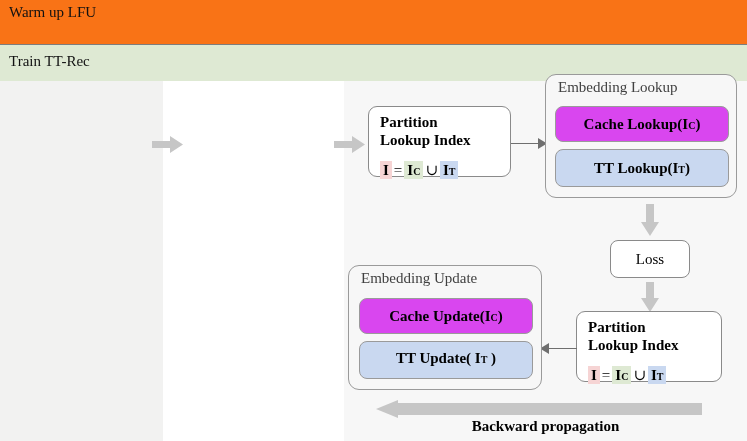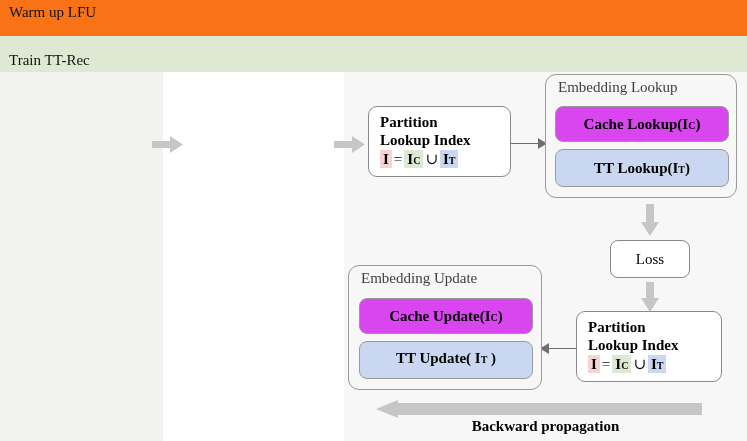--- a/index.html
+++ b/index.html
@@ -32,34 +32,34 @@
     border:1px solid #8a8a8a;border-radius:9px;background:#fff;
   }
   .boxtext{font-size:15px;line-height:18px;color:#111;}
 
   
   #s1box{left:10px;top:96px;width:140px;height:82px;
          border:1px solid #7d7d7d;border-radius:9px;background:#fff;overflow:hidden;}
   #s1top{position:absolute;left:0;top:0;width:100%;height:45px;
          background:#f97316;border-bottom:1px solid #7d7d7d;box-sizing:border-box;
          padding:3px 0 0 9px;}
-  #s1bot{position:absolute;left:0;top:36px;width:100%;height:36px;
-         background:#dee9d3;padding:15px 0 0 9px;box-sizing:border-box;}
+  #s1bot{position:absolute;left:0;top:45px;width:100%;height:36px;
+         background:#dee9d3;padding:7px 0 0 9px;box-sizing:border-box;}
 
   
   #s2box{left:184px;top:93px;width:148px;height:112px;border-radius:13px;
          background:#f2f2f2;border:1px solid #7d7d7d;padding:8px 0 0 12px;box-sizing:border-box;}
   #s2box .bold{font-weight:bold;}
 
   
   .partition{padding:6px 0 0 11px;}
   #pbox1{left:368px;top:106px;width:143px;height:71px;border-radius:9px;}
   #pbox2{left:576px;top:311px;width:146px;height:71px;border-radius:9px;}
   .ptitle{font-weight:bold;font-size:15px;line-height:18px;color:#000;}
-  .formula{margin-top:1px;font-size:15px;line-height:18px;white-space:nowrap;}
+  .formula{margin-top:12px;font-size:15px;line-height:18px;white-space:nowrap;}
   .chip{font-weight:bold;padding:1px 3px;}
   .chip-i{background:#f6d4d4;}
   .chip-c{background:#dee9d3;}
   .chip-t{background:#c9d8f0;}
   .sub{font-size:10px;vertical-align:baseline;}
   .op{padding:0 2px;}
 
   
   .group{position:absolute;box-sizing:border-box;border:1px solid #9a9a9a;
          border-radius:11px;background:#f7f7f7;}

